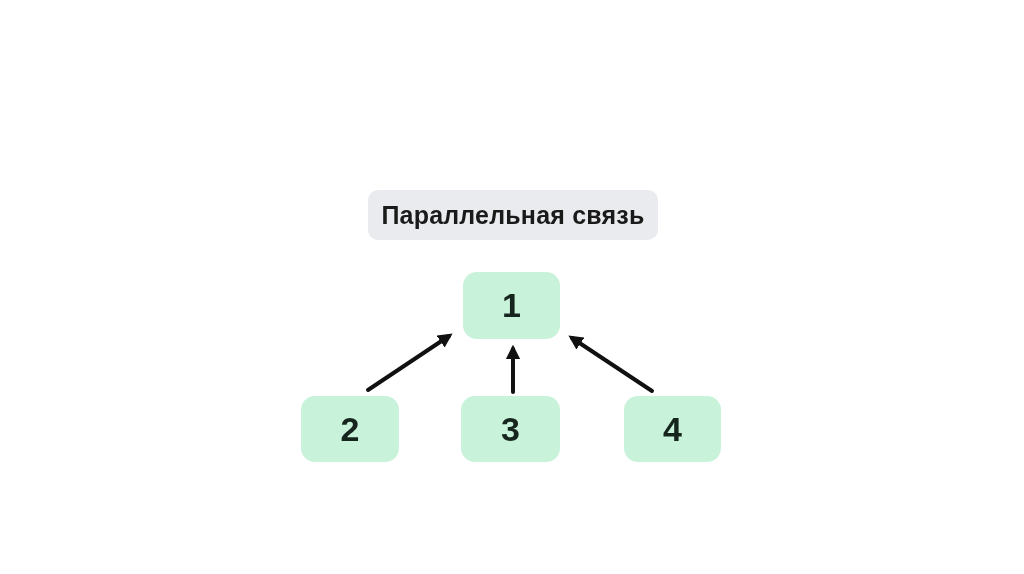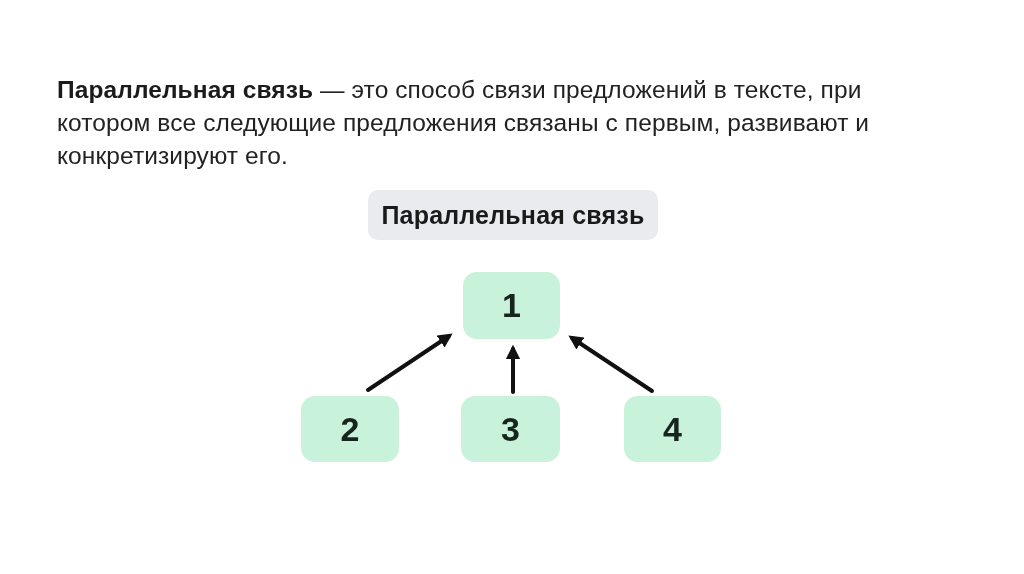--- a/index.html
+++ b/index.html
@@ -68,21 +68,20 @@
     width: 1024px;
     height: 574px;
     pointer-events: none;
   }
 </style>
 </head>
 <body>
 
 <div class="slide">
 
-  <p class="definition"><span class="term">Параллельная связь</span><span> — это способ связи предложений в тексте, при котором все следующие предложения связаны с первым, развивают и конкретизируют его.</span></p>
 
   <div class="label-box">Параллельная связь</div>
 
   <div class="node node-1">1</div>
   <div class="node node-2">2</div>
   <div class="node node-3">3</div>
   <div class="node node-4">4</div>
 
   <svg class="arrows" viewBox="0 0 1024 574" xmlns="http://www.w3.org/2000/svg">
     <defs>

